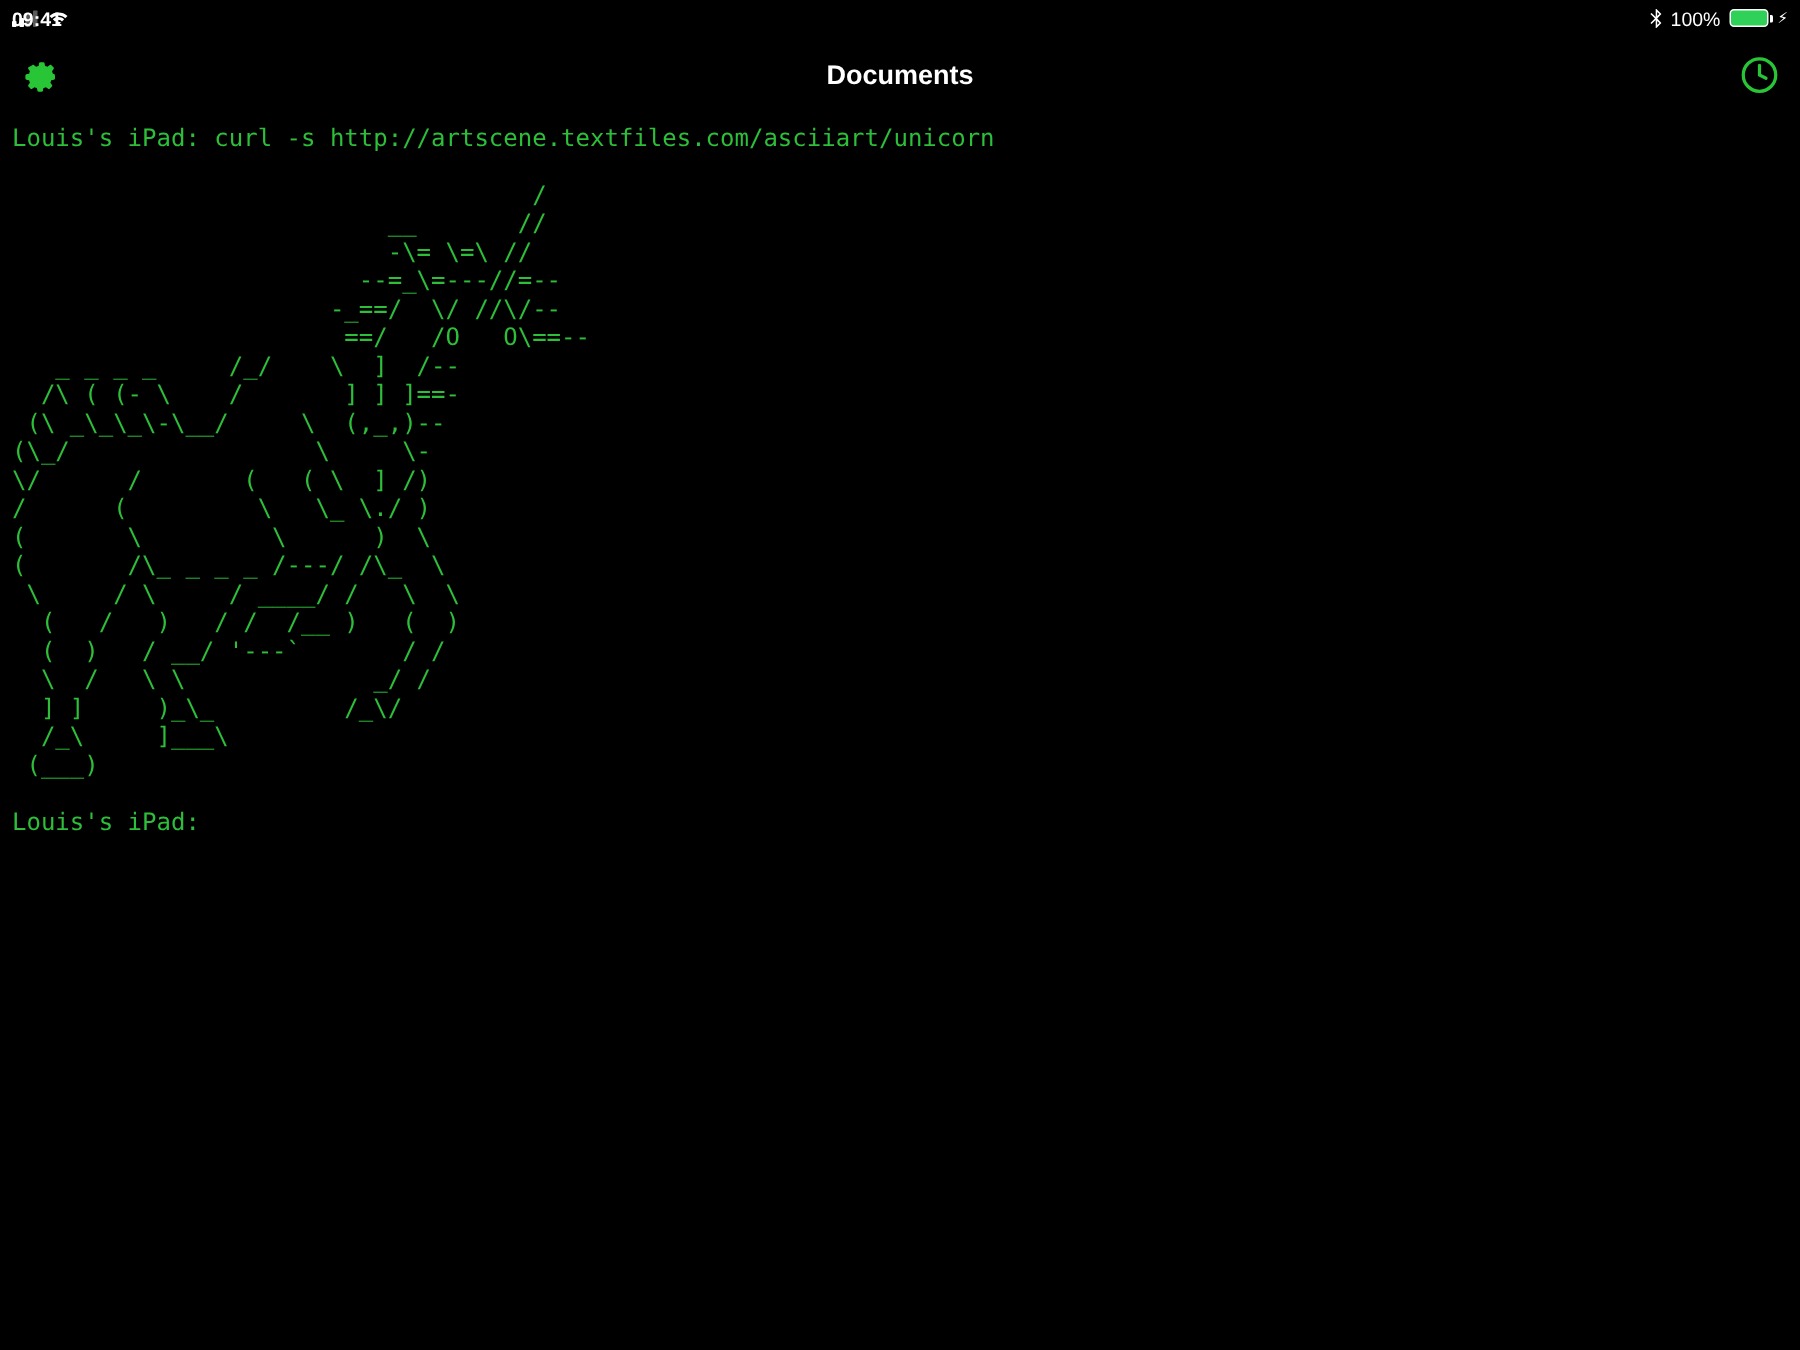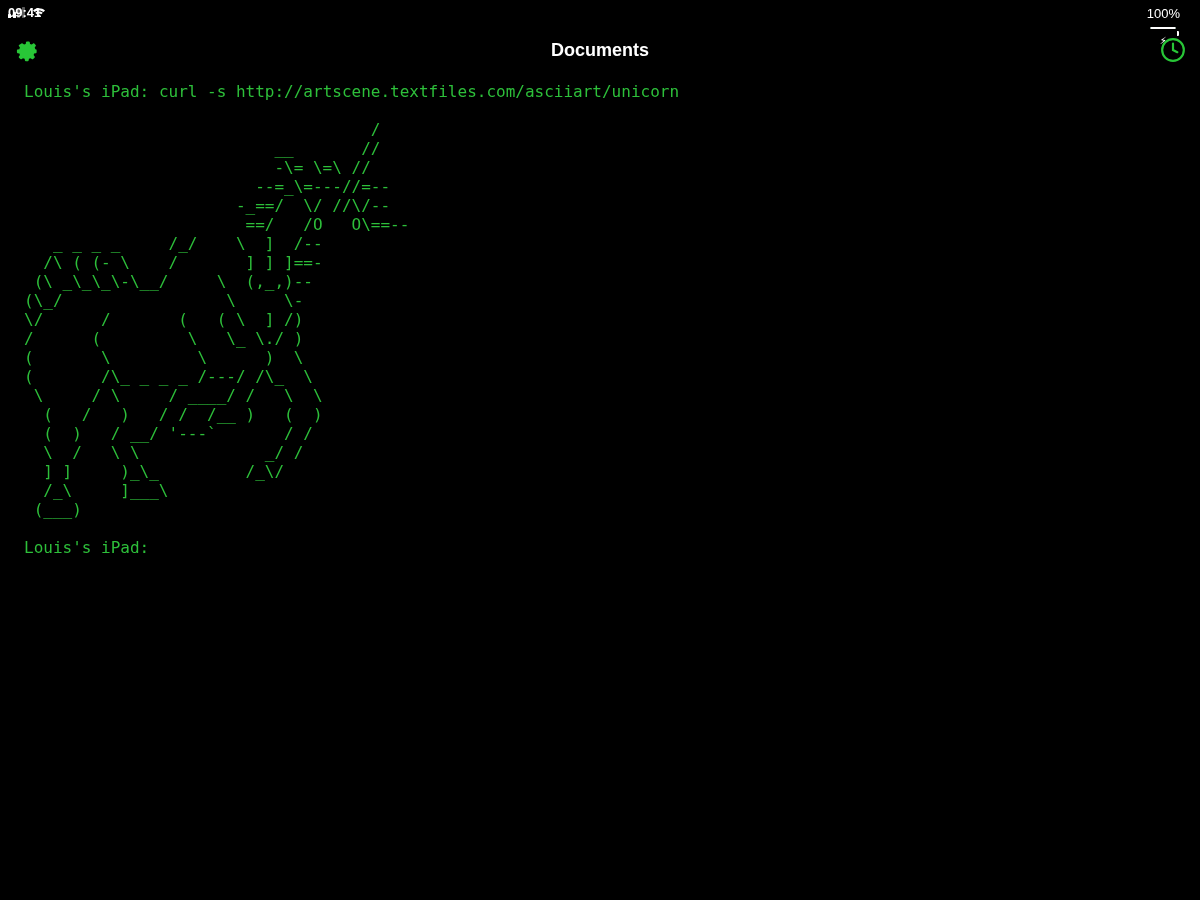--- a/index.html
+++ b/index.html
@@ -18,21 +18,21 @@
     color: #fff;
     position: relative;
     padding: 0 8px;
   }
   .status-left, .status-right {
     position: absolute;
     top: 0; height: 24px;
     display: flex; align-items: center; gap: 6px;
   }
   .status-left { left: 8px; }
-  .status-right { right: 20px; flex-direction: column; }
+  .status-right { right: 8px; }
   .status-center {
     width: 100%; font-weight: 600;
   }
   .signal-bars { display: flex; align-items: flex-end; gap: 1.5px; height: 11px; }
   .signal-bars span { width: 3px; background: rgba(255,255,255,0.35); border-radius: 0.5px; }
   .signal-bars span.on { background: #fff; }
   .sb1 { height: 4px; } .sb2 { height: 6px; } .sb3 { height: 8px; } .sb4 { height: 11px; }
   .wifi-icon { width: 16px; height: 12px; }
   .bt-icon { width: 8px; height: 13px; }
   .battery {
@@ -58,21 +58,21 @@
     position: absolute; top: 0; height: 52px;
     display: flex; align-items: center;
     padding: 0 14px;
     color: #28c637;
   }
   .nav-left { left: 0; }
   .nav-right { right: 0; }
   .gear-icon, .clock-icon { width: 26px; height: 26px; cursor: pointer; }
 
   .terminal {
-    padding: 6px 24px;
+    padding: 6px 8px;
     font-family: "Menlo", "SF Mono", "Consolas", monospace;
     font-size: 16px;
     line-height: 19px;
     color: #2dbf3a;
     white-space: pre;
   }
   .prompt-line { display: block; }
 </style>
 </head>
 <body>

